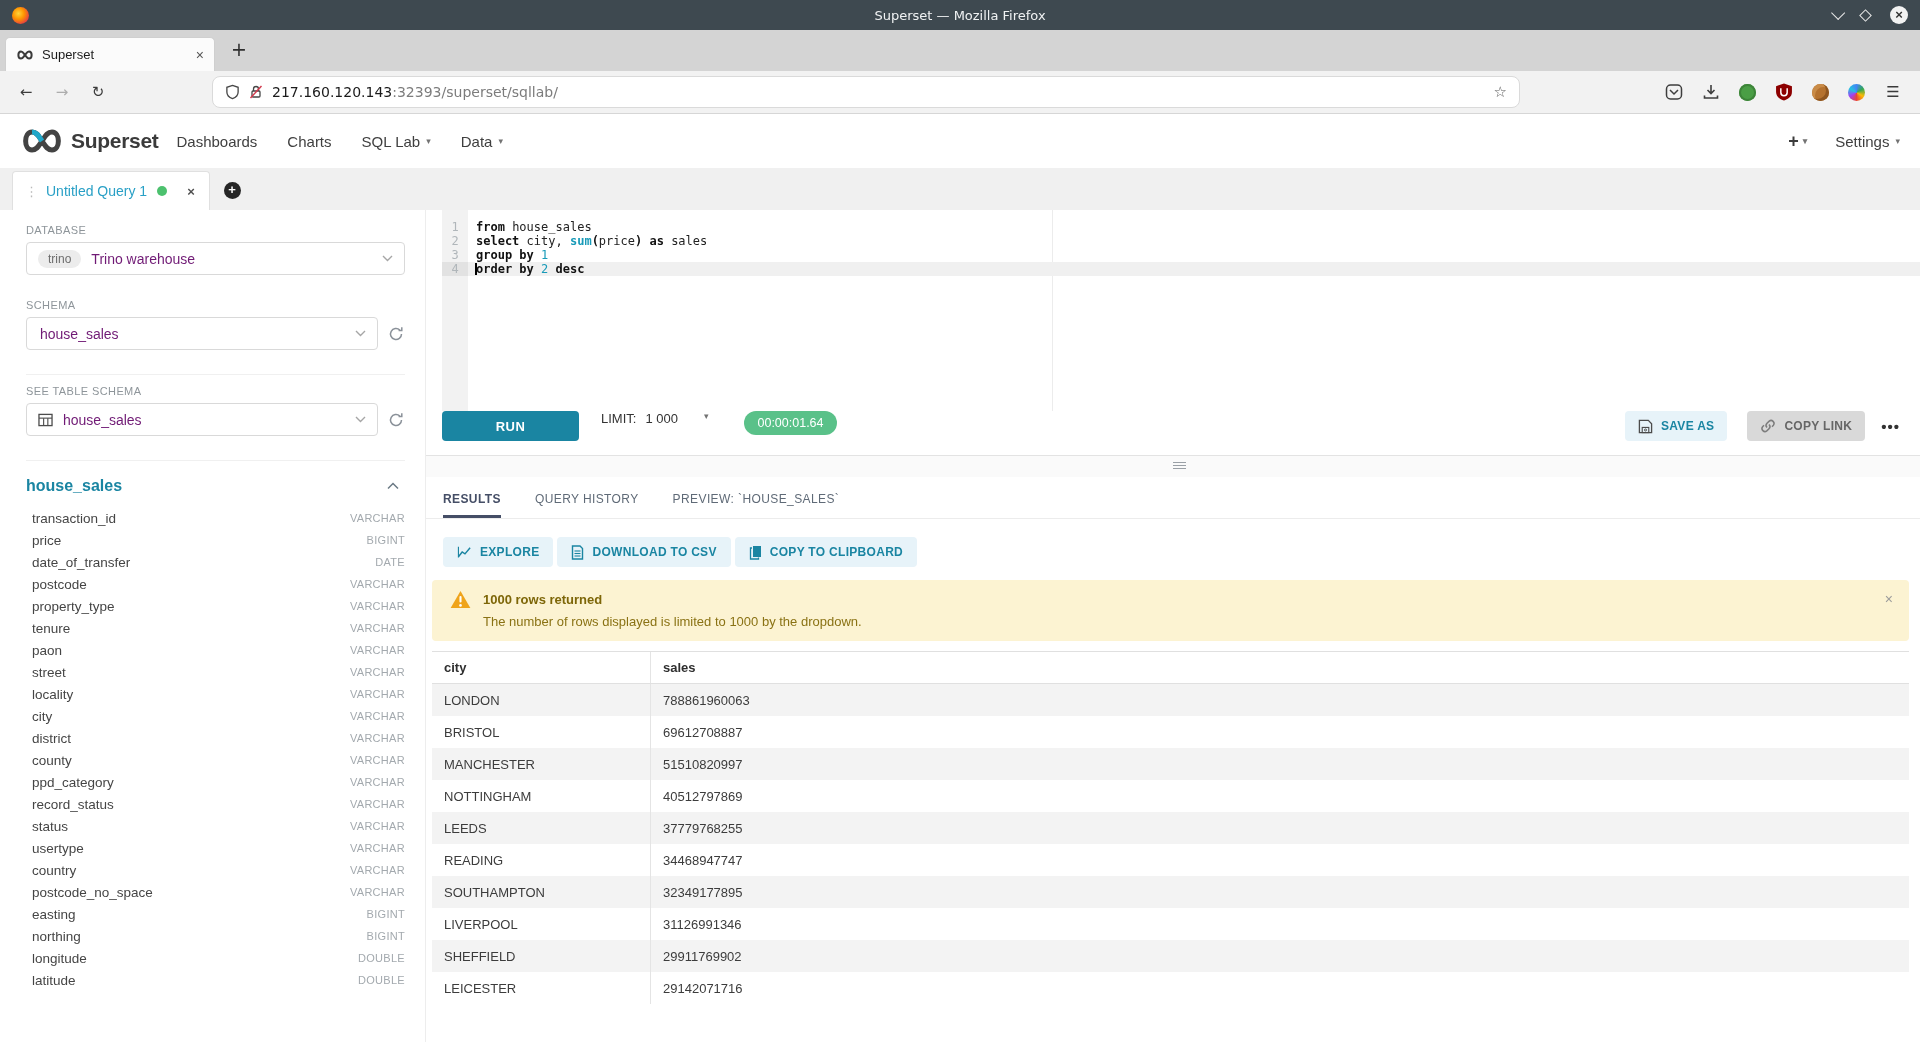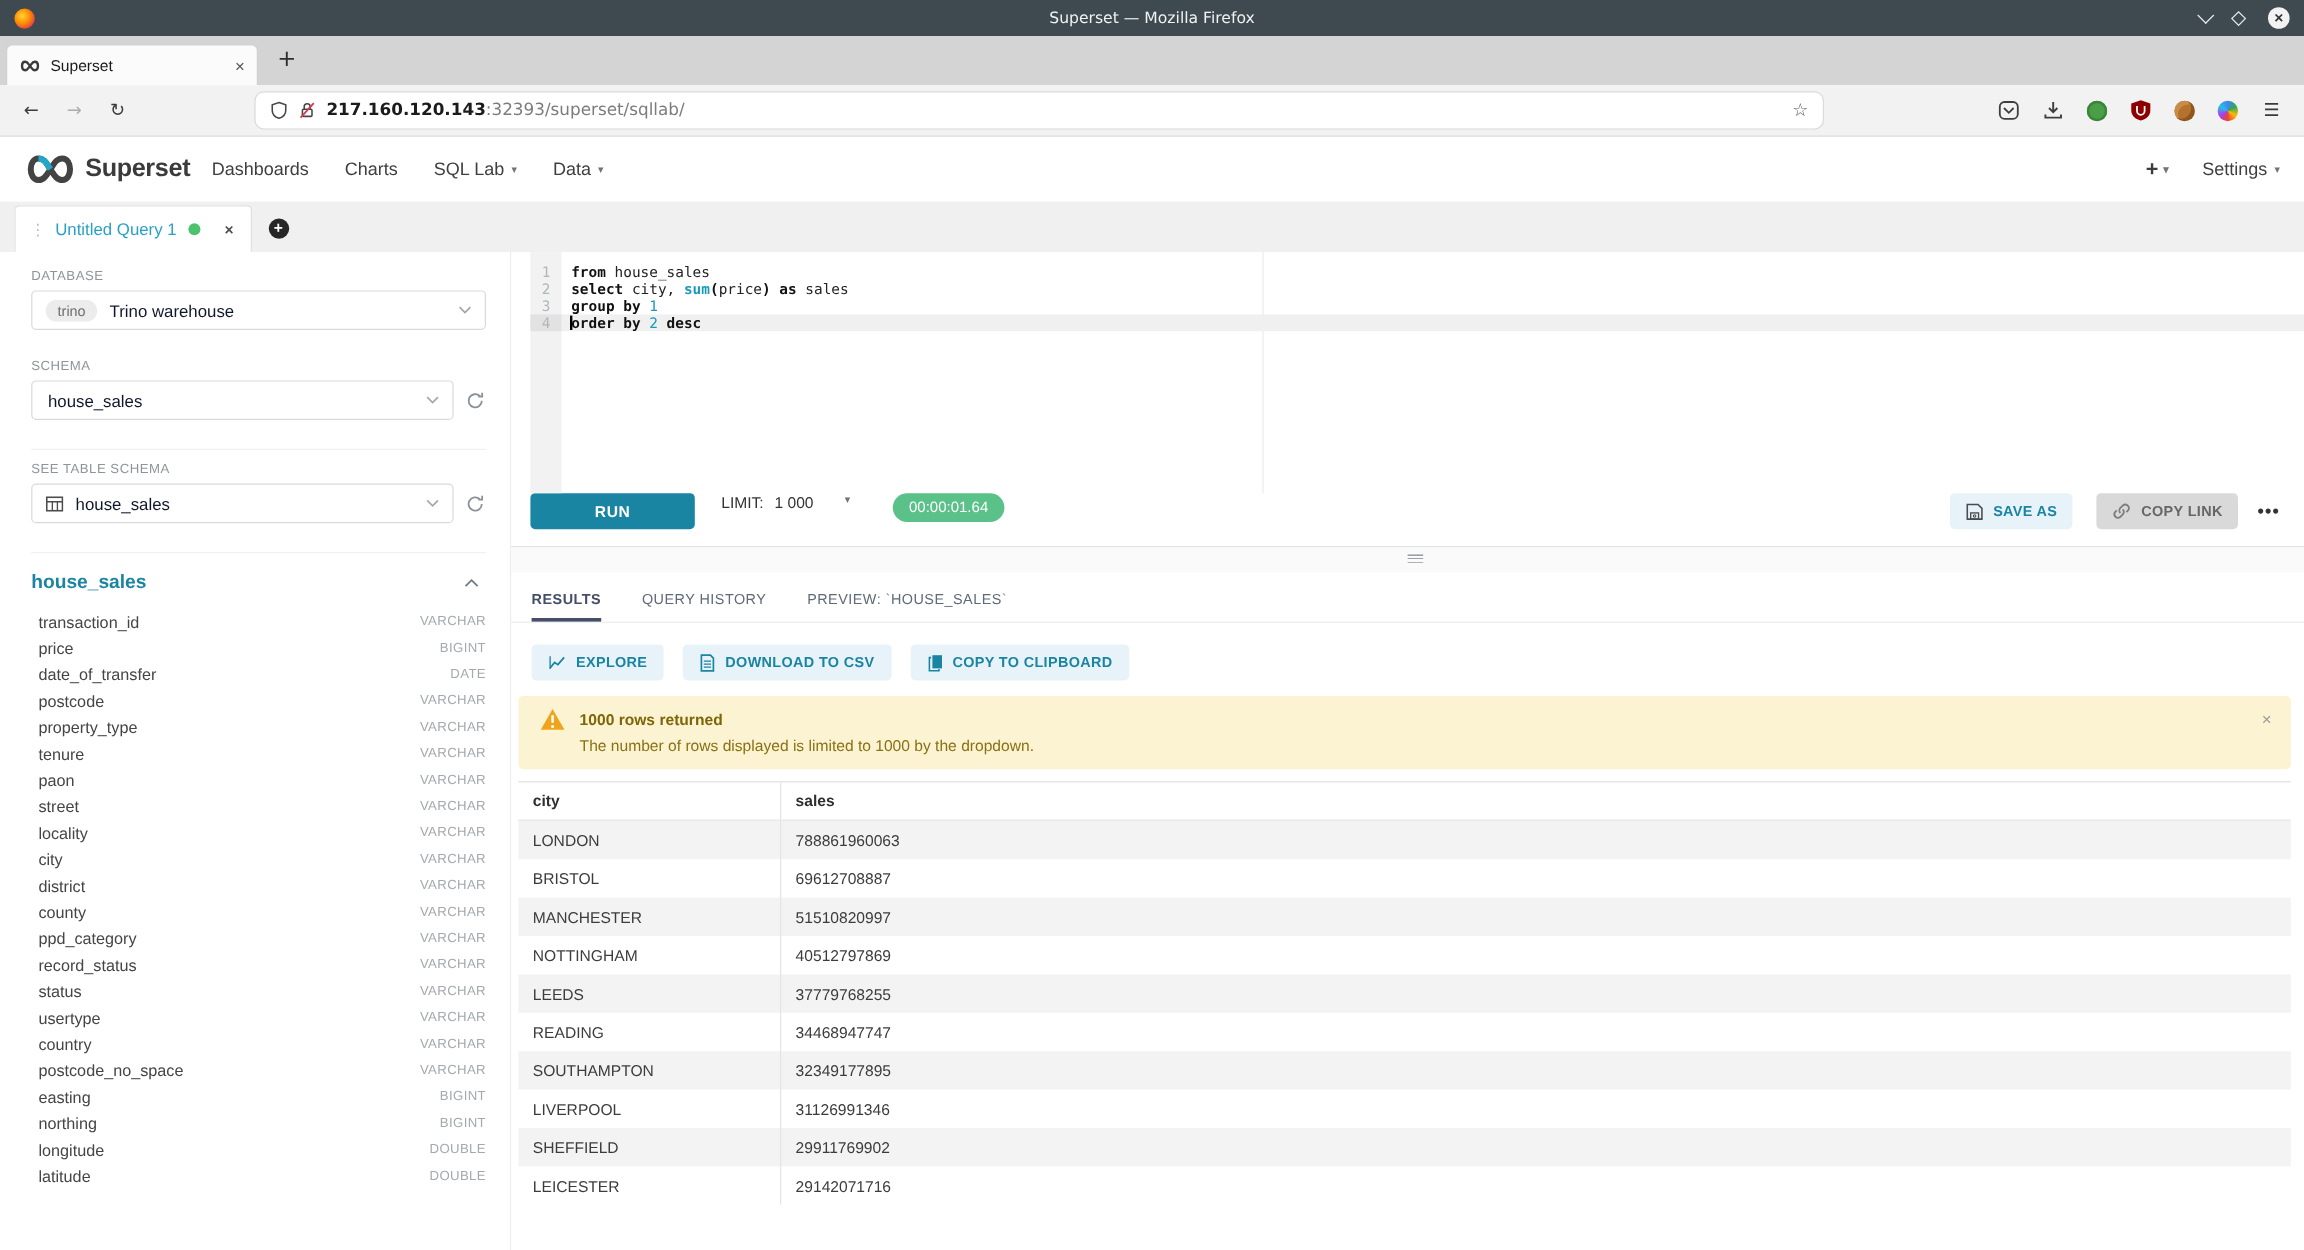--- a/index.html
+++ b/index.html
@@ -30,21 +30,21 @@
             font-family:"DejaVu Sans", sans-serif; }
 
   .urlbar { height:43px; background:#f2f2f2; border-bottom:1px solid #d6d6d6;
             display:flex; align-items:center; padding:0 14px;
             font-family:"DejaVu Sans", sans-serif; }
   .navglyph { width:24px; text-align:center; font-size:15px; color:#3c3c3c; margin-right:12px; }
   .navglyph.disabled { color:#adadad; }
   .urlfield { margin-left:90px; width:1308px; height:32px; background:#fff; border:1px solid #dadada;
               border-radius:8px; display:flex; align-items:center; padding:0 12px; gap:9px; }
   .url-text { font-size:14px; flex:1; white-space:nowrap; overflow:hidden; }
-  .url-host { color:#1b1b1b;font-weight:bold; }
+  .url-host { color:#1b1b1b; }
   .url-rest { color:#7c7c7c; }
   .star { color:#5c5c5c; font-size:15px; }
   .chrome-icons { margin-left:auto; display:flex; align-items:center; gap:19px; padding-right:4px; }
   .ci { width:18px; height:18px; display:flex; align-items:center; justify-content:center; }
   .ci-badger { width:17px; height:17px; border-radius:50%; background:#4a9e45;
                box-shadow:inset 0 0 0 2px #3d8439; }
   .ci-cookie { width:17px; height:17px; border-radius:50%; background:#b5722f;
                box-shadow:inset -3px -2px 0 #8f5620, inset 3px 3px 0 #c98b47; }
   .ci-sparkle { width:17px; height:17px; border-radius:50%;
                 background:conic-gradient(#4285f4,#34a853,#fbbc05,#ea4335,#a142f4,#24c1e0,#4285f4); }
@@ -75,21 +75,21 @@
 
   
   .content { display:flex; height:832px; }
 
   .sidebar { width:425px; padding:14px 20px 0 26px; background:#fff; }
   .slabel { font-size:11px; color:#8e959a; letter-spacing:0.4px; }
   .selrow { display:flex; align-items:center; gap:9px; margin-top:6px; }
   .sel { flex:1; height:33px; border:1px solid #d9d9d9; border-radius:4px; background:#fff;
          display:flex; align-items:center; padding:0 11px; }
   .pill { background:#ececec; border-radius:10px; padding:2px 10px; font-size:12px; color:#6d6d6d; }
-  .selval { font-size:14px; color:#0f172a; margin-left:10px; }
+  .selval { font-size:14px; color:#701a75; margin-left:10px; }
   .selval.first { margin-left:2px; }
   .sel .chev { margin-left:auto; }
   .sync { width:18px; height:18px; }
   .sdivider { height:1px; background:#f0f0f0; margin-top:24px; }
   .mt10 { margin-top:10px; } .mt24 { margin-top:24px; }
   .schema-head { margin-top:16px; display:flex; align-items:center; }
   .schema-title { font-size:16px; font-weight:bold; color:#1a85a2; }
   .schema-collapse { margin-left:auto; margin-right:6px; }
   .cols { margin-top:12px; }
   .col-row { height:22px; display:flex; align-items:center; padding-left:6px; }
@@ -137,21 +137,21 @@
   .gripstrip { height:22px; background:#fafafa; border-top:1px solid #e3e3e3; position:relative; }
   .grip { position:absolute; left:50%; top:6px; width:13px; height:7px;
           background:repeating-linear-gradient(#9aa0a6 0 1px, transparent 1px 3px); }
 
   
   .stabs { height:42px; display:flex; align-items:flex-end; gap:34px; padding-left:17px;
            border-bottom:1px solid #ececec; }
   .stab { font-size:12px; letter-spacing:0.4px; color:#5f6a77; font-weight:500; padding-bottom:12px;margin-top:44px; }
   .stab.active { color:#454e66; font-weight:600; padding-bottom:9px; border-bottom:3px solid #454e66; }
 
-  .actions { margin:18px 20px 0 17px; display:flex; gap:16px; }
+  .actions { margin:18px 20px 0 17px; display:flex; gap:4px; }
   .actbtn { height:30px; background:#e7f3f9; border:none; border-radius:4px; color:#1a85a2;
             font-size:12px; font-weight:bold; letter-spacing:0.3px; display:flex; align-items:center;
             gap:8px; padding:0 14px; font-family:inherit; }
   .filterinput { flex:1; height:30px; margin-left:10px; border:1px solid #d9d9d9; border-radius:4px;
                  padding:0 12px; font-size:13px; color:#333; font-family:inherit; }
   .filterinput::placeholder { color:#9f9f9f; }
 
   .alert { margin:13px 11px 0 6px; background:#fcf3d2; border-radius:4px;
            padding:10px 16px 12px 18px; position:relative; }
   .alert-head { display:flex; align-items:center; gap:12px; }

